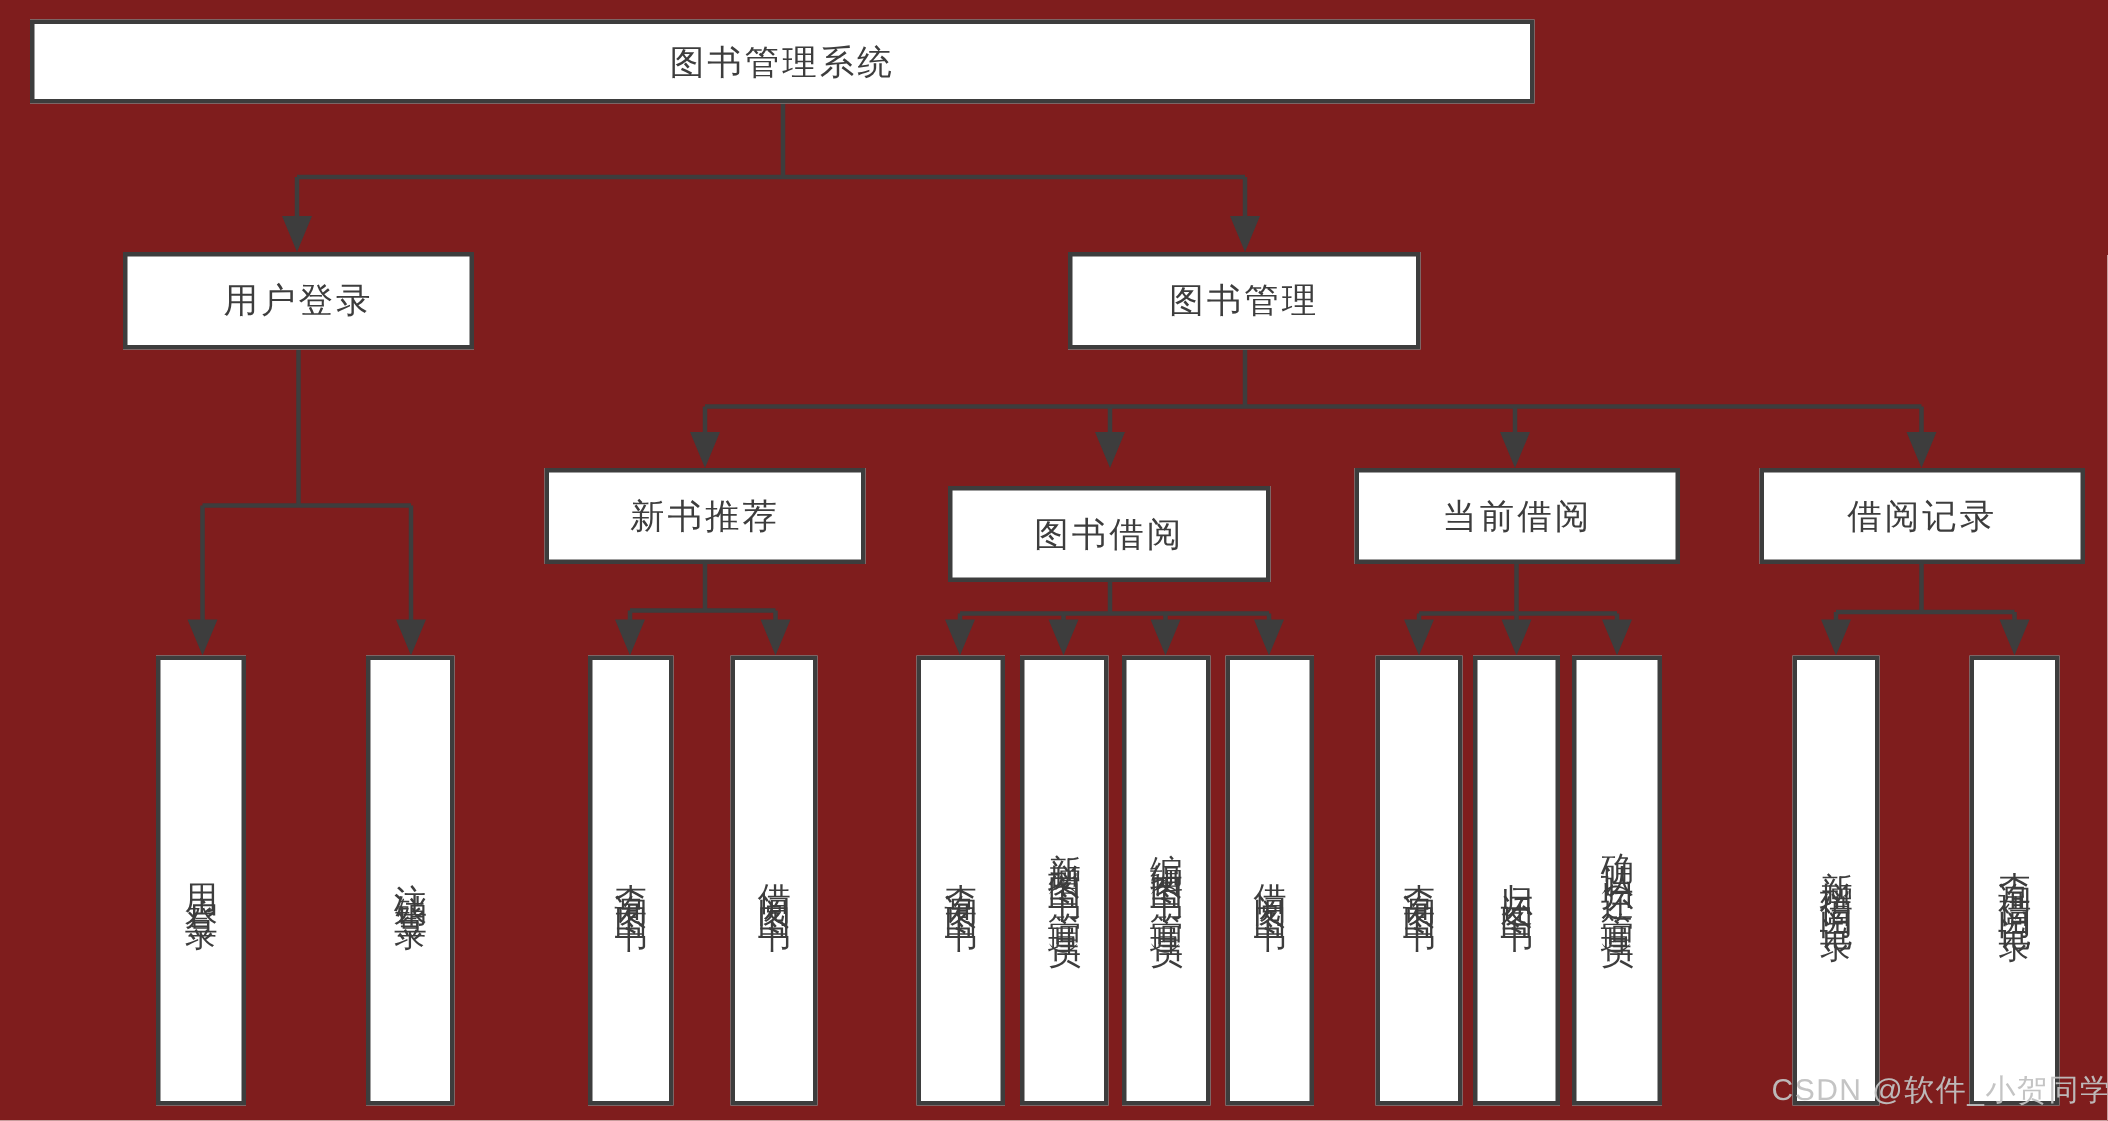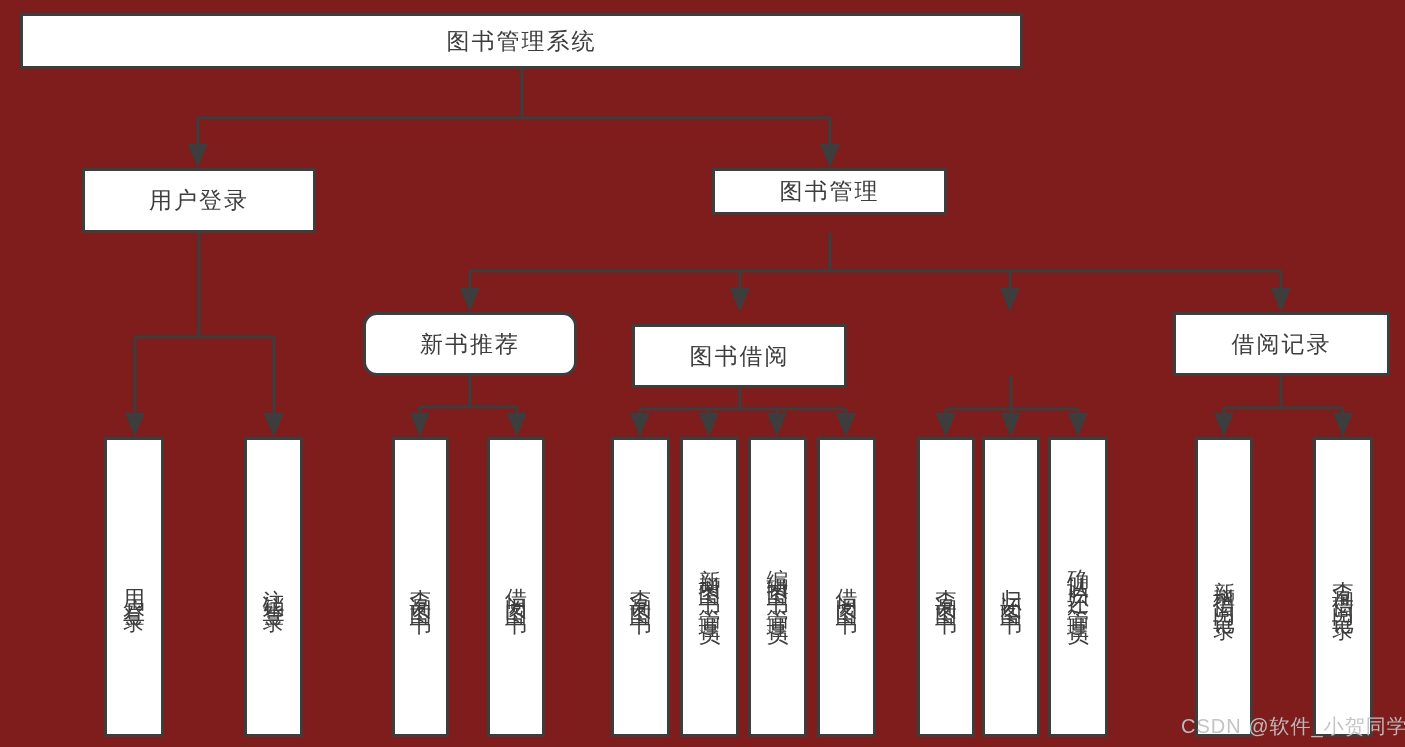--- a/index.html
+++ b/index.html
@@ -100,24 +100,25 @@
       M946 437 L936 413 L956 413 Z
       M1011 437 L1001 413 L1021 413 Z
       M1078 437 L1068 413 L1088 413 Z
       M1224 437 L1214 413 L1234 413 Z
       M1343 437 L1333 413 L1353 413 Z"></path>
   </svg>
 
   <div class="box hbox" style="left:20px;top:13px;width:1003px;height:56px;">图书管理系统</div>
 
   <div class="box hbox" style="left:82px;top:168px;width:234px;height:65px;">用户登录</div>
-  <div class="box hbox" style="left:712px;top:168px;width:235px;height:47px;">图书管理</div>
+  <div class="box hbox" style="left:712px;top:168px;width:235px;height:65px;">图书管理</div>
 
-  <div class="box hbox" style="left:363px;top:312px;width:214px;height:64px;border-radius:14px;">新书推荐</div>
+  <div class="box hbox" style="left:363px;top:312px;width:214px;height:64px;">新书推荐</div>
   <div class="box hbox" style="left:632px;top:324px;width:215px;height:64px;">图书借阅</div>
+  <div class="box hbox" style="left:903px;top:312px;width:217px;height:64px;">当前借阅</div>
   <div class="box hbox" style="left:1173px;top:312px;width:217px;height:64px;">借阅记录</div>
 
   <div class="box leaf" style="left:104px;top:437px;width:60px;height:300px;">
     <span class="vtext">用户登录</span>
   </div>
   <div class="box leaf" style="left:244px;top:437px;width:59px;height:300px;">
     <span class="vtext">注销登录</span>
   </div>
 
   <div class="box leaf" style="left:392px;top:437px;width:57px;height:300px;">

